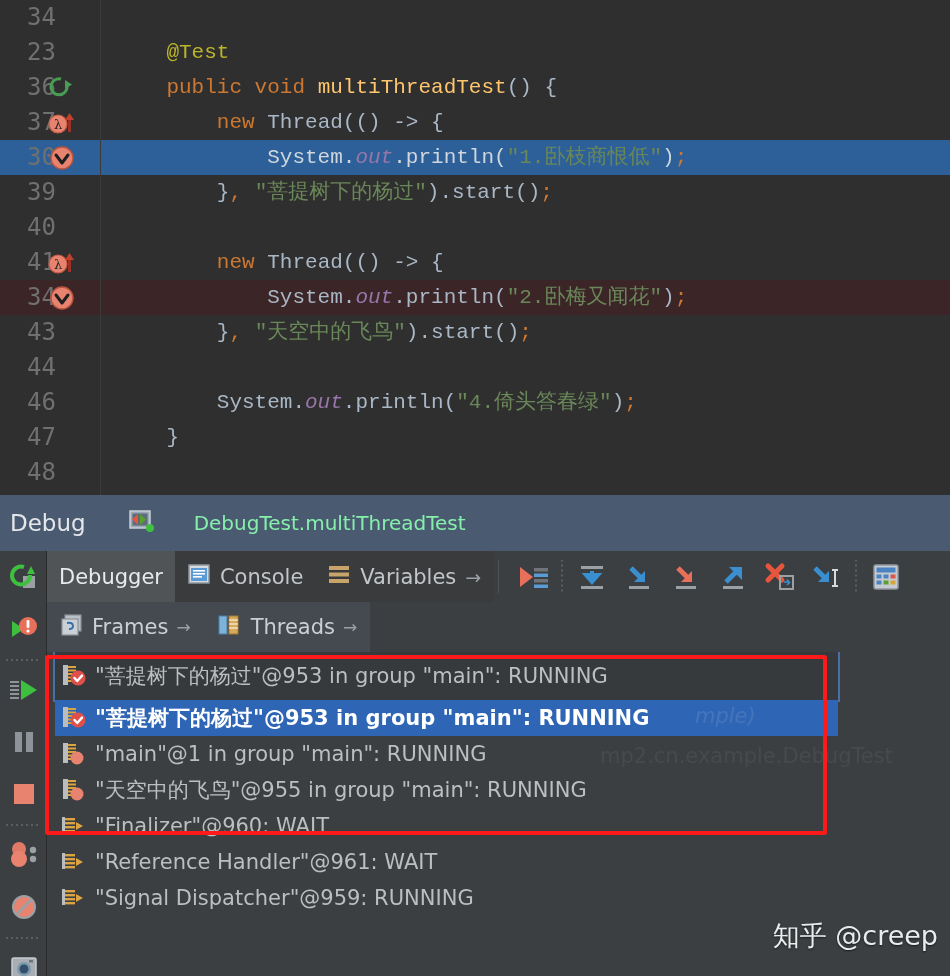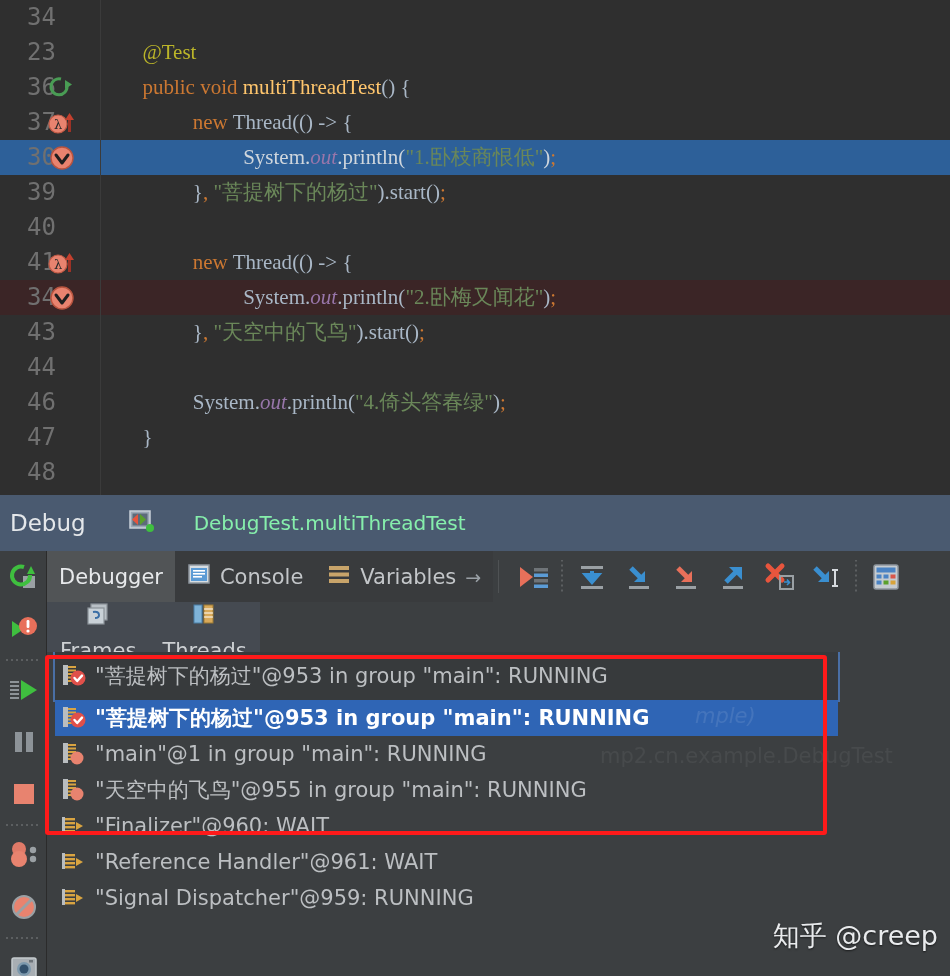--- a/index.html
+++ b/index.html
@@ -19,23 +19,23 @@
   .row.hl-red  { background: #3b2526; }
   .gutter { position: absolute; left: 0; top: 0; width: 100px; height: 100%; }
   .lineno {
     position: absolute; left: 8px; top: 0; width: 48px; height: 35px;
     line-height: 35px; text-align: right;
     color: #707070; font-size: 24px;
     font-family: "DejaVu Sans Mono", "Liberation Mono", monospace;
   }
   .gicon { position: absolute; left: 48px; top: 5px; width: 28px; height: 26px; }
   .codetext {
-    position: absolute; left: 84px; top: 0; height: 35px; line-height: 35px;
+    position: absolute; left: 108px; top: 0; height: 35px; line-height: 35px;
     white-space: pre; font-size: 21px;
-    font-family: Liberation Serif, serif;
+    font-family: Liberation Mono, monospace;
     color: #b9bcbf; letter-spacing: 0px;
   }
   .gutter-divider { position: absolute; left: 100px; top: 0; width: 1px; height: 495px; background: #3b3b3b; }
 
   
   .t-anno { color: #bbb529; }
   .t-kw   { color: #cc7832; }
   .t-fn   { color: #ffc66d; }
   .t-cls  { color: #a9b7c6; }
   .t-str  { color: #6a8759; }
@@ -91,21 +91,20 @@
 
   .subtabbar {
     position: absolute; left: 47px; top: 51px; width: 903px; height: 50px;
     background: #3c3f41; display: flex; align-items: stretch;
   }
   .subtab {
     display: flex; align-items: center; gap: 8px; padding: 0 13px;
     color: #cdd0d3; font-size: 21px;
     font-family: "DejaVu Sans", "Liberation Sans", sans-serif;
     background: #454a51;
-    flex-direction: column;
   }
   .subtab .arr { color: #9aa0a6; font-size: 17px; }
 
   
   .threadlist {
     position: absolute; left: 47px; top: 101px; width: 903px; height: 324px;
     background: #3c3f41; overflow: hidden;
   }
   .tl-inner { position: absolute; left: 8px; top: 0; width: 783px; height: 324px; background: #3c3f41; }
   .trow {

